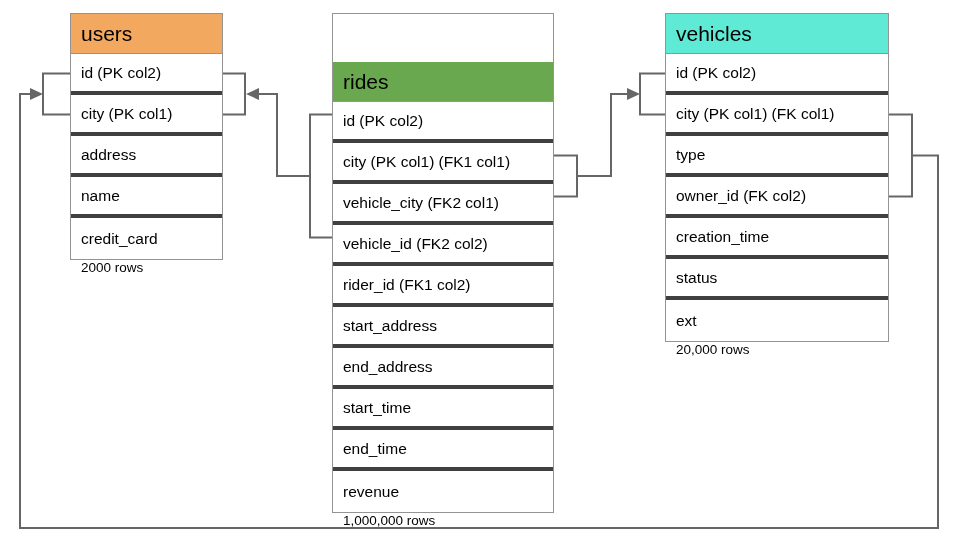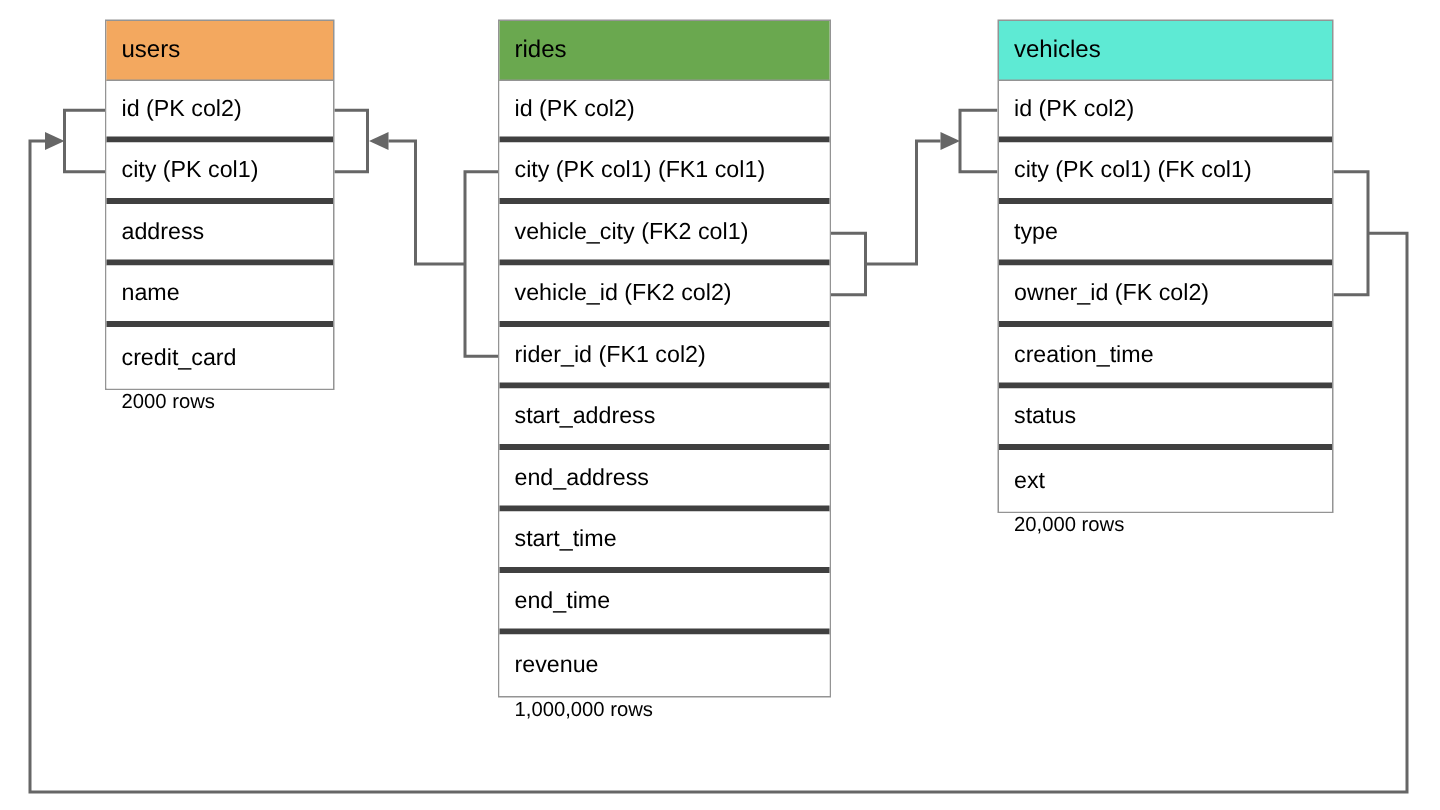--- a/index.html
+++ b/index.html
@@ -30,21 +30,21 @@
   .tbl-box {
     border: 1px solid #949494;
     background: #ffffff;
   }
   .tbl-header {
     box-sizing: border-box;
     height: 40px;
     display: flex;
     align-items: center;
     padding: 0 10px;
-    font-size: 16px;
+    font-size: 21px;
     border-bottom: 1px solid #949494;
   }
   .tbl-row {
     box-sizing: border-box;
     height: 41px;
     display: flex;
     align-items: center;
     padding: 0 10px;
     font-size: 15.5px;
     background: #ffffff;
@@ -90,21 +90,21 @@
       <div class="tbl-row">city (PK col1)</div>
       <div class="tbl-row">address</div>
       <div class="tbl-row">name</div>
       <div class="tbl-row">credit_card</div>
     </div>
     <div class="tbl-caption">2000 rows</div>
   </div>
 
   <div class="tbl" style="left:332px; top:13px;">
     <div class="tbl-box w-rides">
-      <div class="tbl-header" style="background: rgb(106, 168, 79);">rides</div>
+      <div class="tbl-header" style="background: rgb(106, 168, 79); margin-top: 48px;">rides</div>
       <div class="tbl-row">id (PK col2)</div>
       <div class="tbl-row">city (PK col1) (FK1 col1)</div>
       <div class="tbl-row">vehicle_city (FK2 col1)</div>
       <div class="tbl-row">vehicle_id (FK2 col2)</div>
       <div class="tbl-row">rider_id (FK1 col2)</div>
       <div class="tbl-row">start_address</div>
       <div class="tbl-row">end_address</div>
       <div class="tbl-row">start_time</div>
       <div class="tbl-row">end_time</div>
       <div class="tbl-row">revenue</div>

